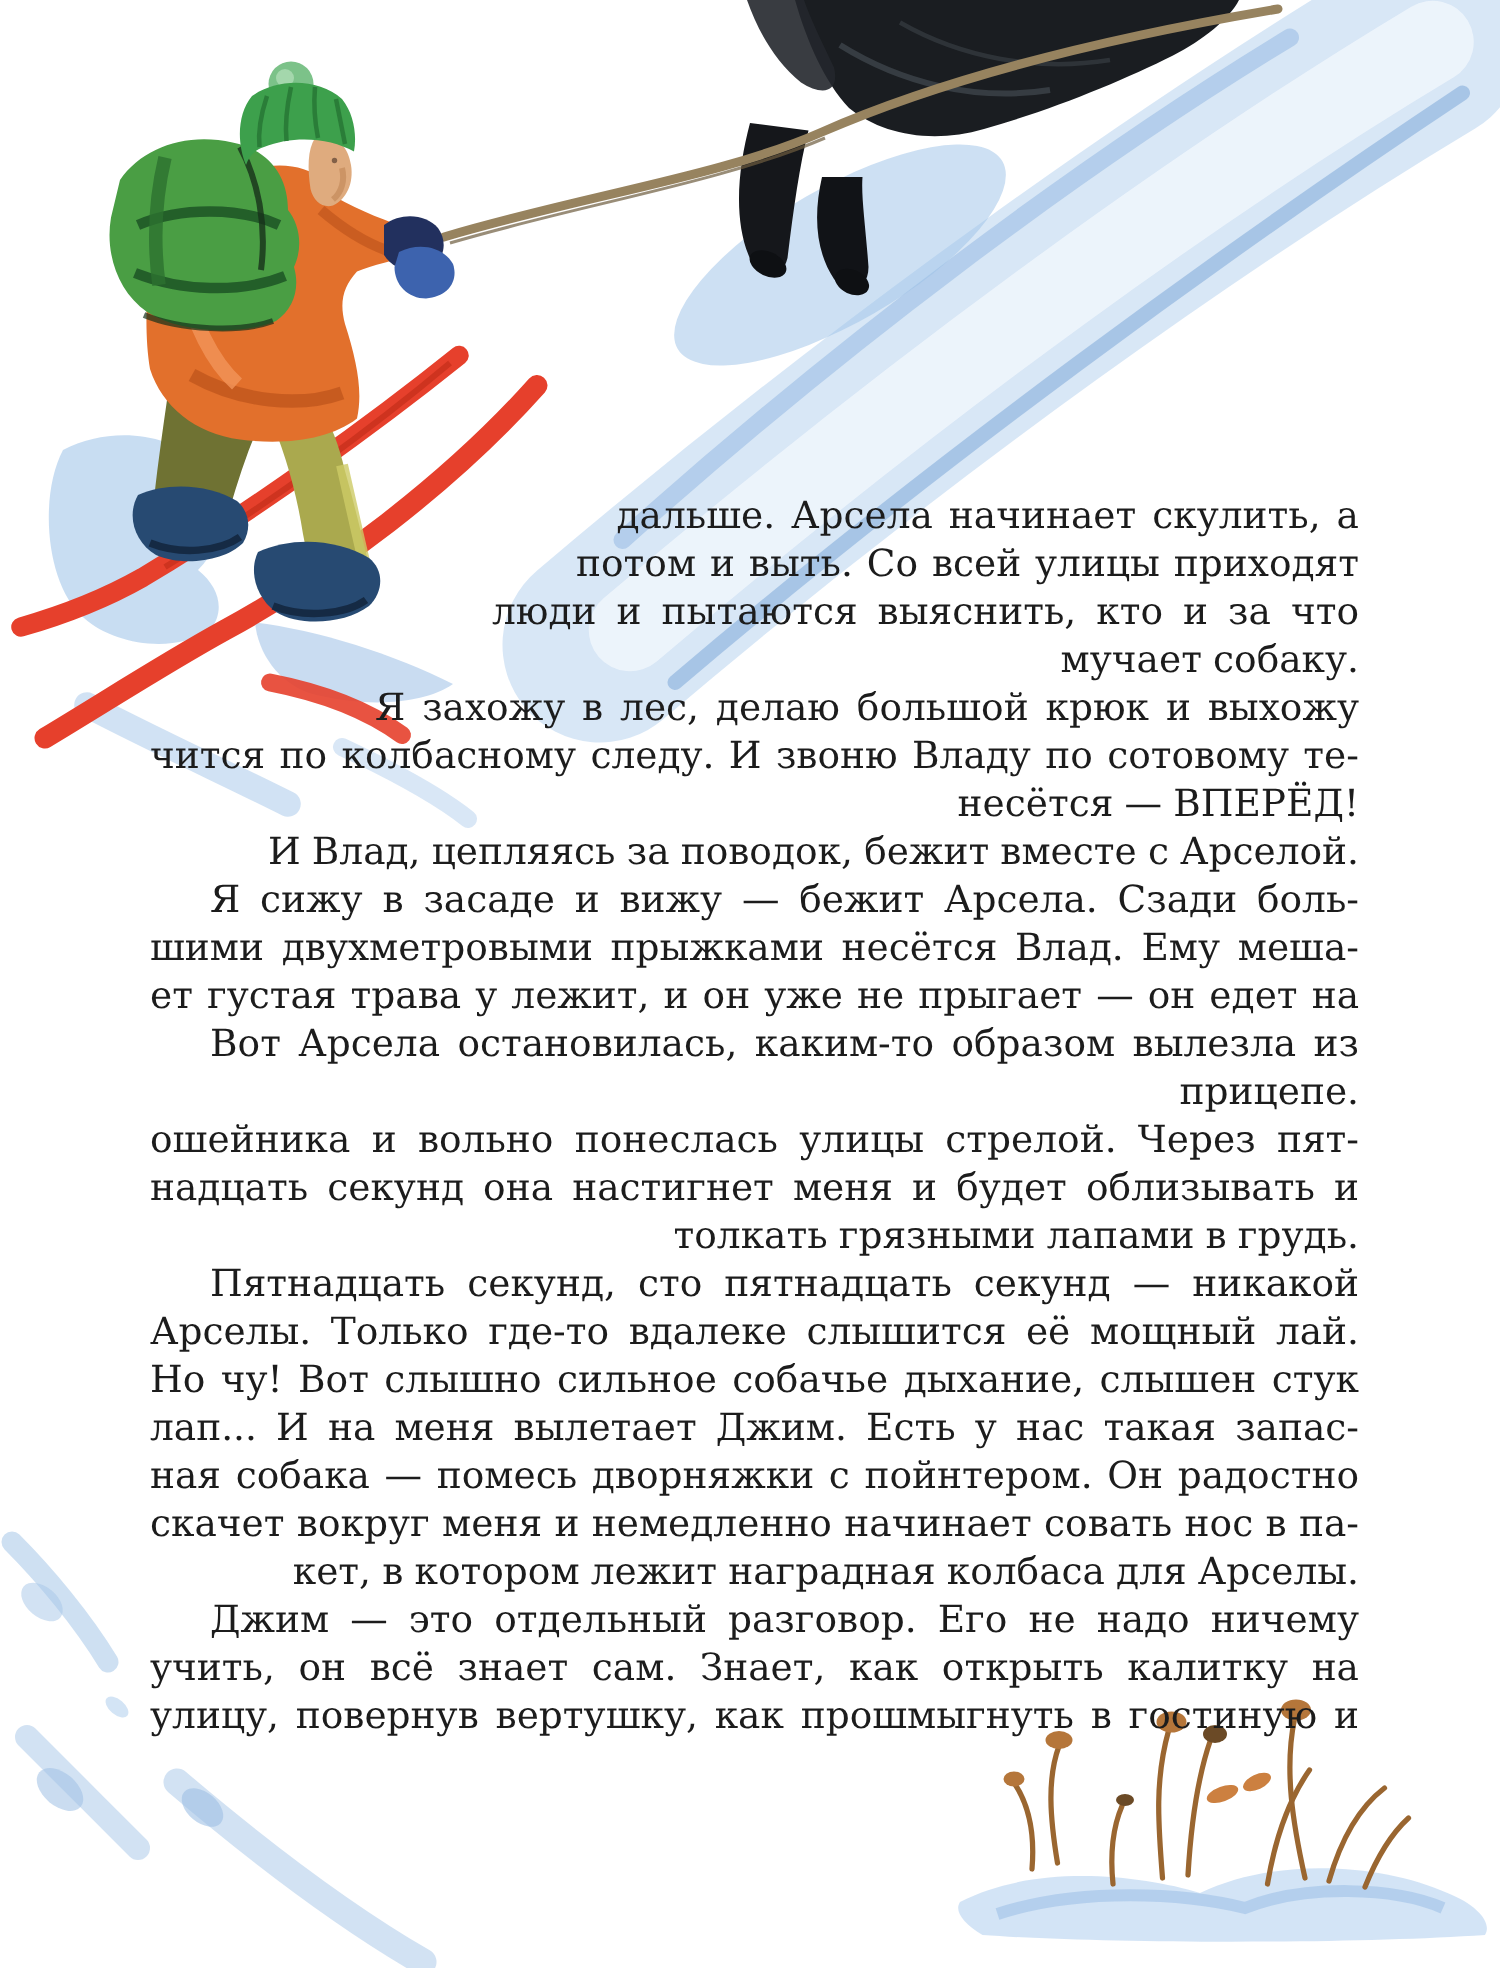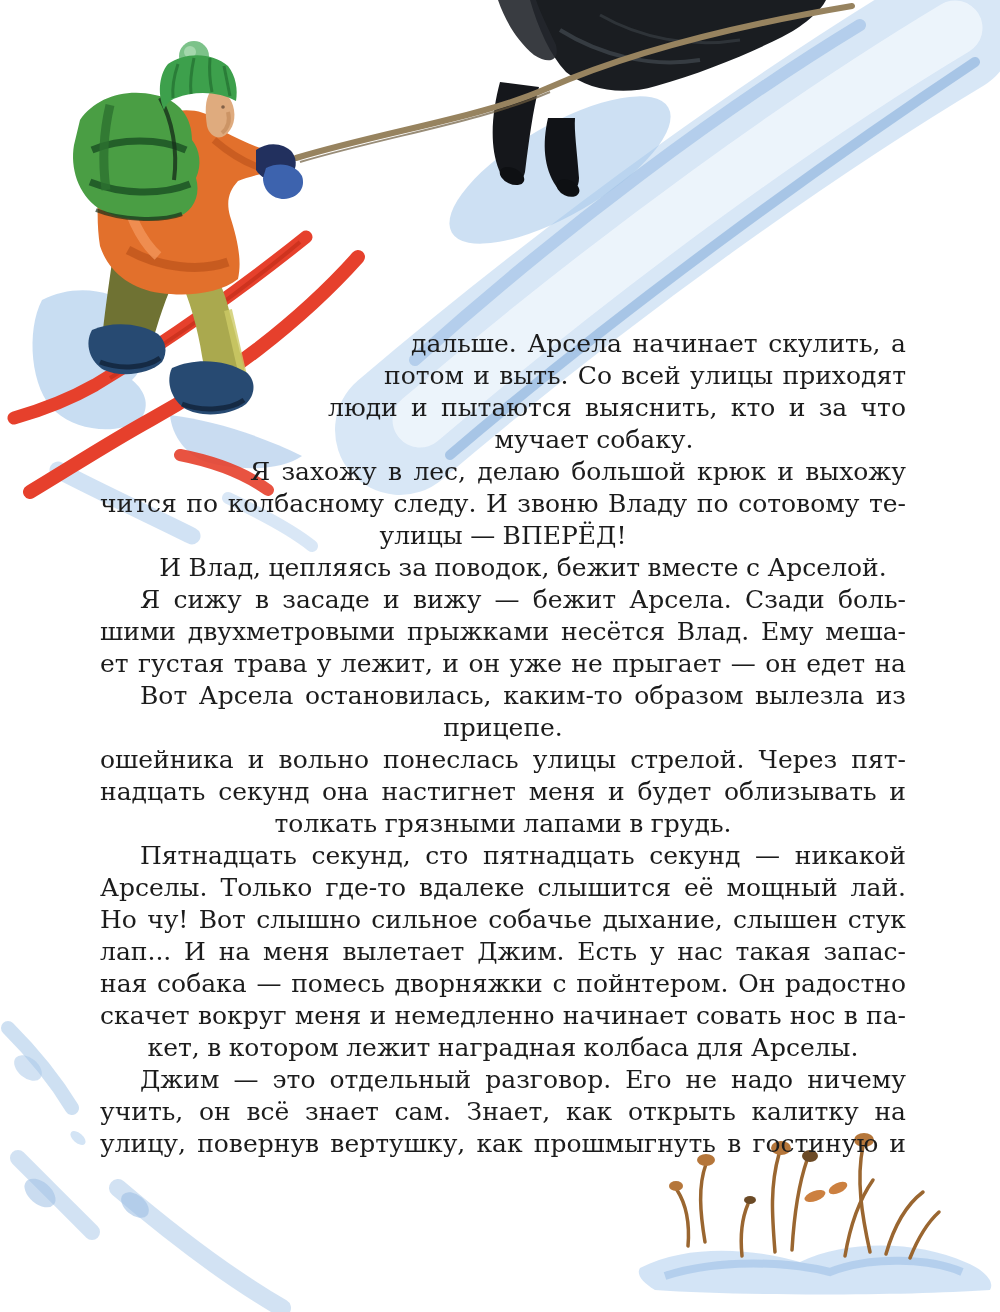--- a/index.html
+++ b/index.html
@@ -1,21 +1,21 @@
 <!DOCTYPE html>
 <html><head>
 <meta charset="utf-8">
 <style>
   html,body{margin:0;padding:0;background:#fff;}
   .page{position:relative;width:1000px;height:1312px;background:#ffffff;overflow:hidden;
         font-family:"DejaVu Serif", serif;}
   .illu{position:absolute;left:0;top:0;width:1000px;height:1312px;}
   .text-block{position:absolute;left:100px;top:308px;width:806px;color:#1c1c1c;
               font-size:25px;line-height:32px;word-spacing:-0.5px;margin-top:20px;}
-  .ln{height:32px;text-align:center;white-space:normal;}
+  .ln{height:32px;text-align:right;white-space:normal;}
   .ln.j{text-align:justify;text-align-last:justify;}
   
   .i0{padding-left:311px}.i1{padding-left:284px}.i2{padding-left:228px}.i3{padding-left:182px}
   .i4{padding-left:150px}.i5{padding-left:66px}.ip{padding-left:40px}
 </style>
 </head>
 <body>
 
 <div class="page">
 
@@ -152,21 +152,21 @@
     </g>
   </svg>
 
   <main class="text-block">
     <div class="ln j i0">дальше. Арсела начинает скулить, а</div>
     <div class="ln j i1">потом и выть. Со всей улицы приходят</div>
     <div class="ln j i2">люди и пытаются выяснить, кто и за что</div>
     <div class="ln i3">мучает собаку.</div>
     <div class="ln j i4">Я захожу в лес, делаю большой крюк и выхожу</div>
     <div class="ln j">чится по колбасному следу. И звоню Владу по сотовому те-</div>
-    <div class="ln">улицы — ВПЕРЁД!</div>
+    <div class="ln">несётся — ВПЕРЁД!</div>
     <div class="ln ip">И Влад, цепляясь за поводок, бежит вместе с Арселой.</div>
     <div class="ln j ip">Я сижу в засаде и вижу — бежит Арсела. Сзади боль-</div>
     <div class="ln j">шими двухметровыми прыжками несётся Влад. Ему меша-</div>
     <div class="ln j">ет густая трава у лежит, и он уже не прыгает — он едет на</div>
     <div class="ln j ip">Вот Арсела остановилась, каким-то образом вылезла из</div>
     <div class="ln">прицепе.</div>
     <div class="ln j">ошейника и вольно понеслась улицы стрелой. Через пят-</div>
     <div class="ln j">надцать секунд она настигнет меня и будет облизывать и</div>
     <div class="ln">толкать грязными лапами в грудь.</div>
     <div class="ln j ip">Пятнадцать секунд, сто пятнадцать секунд — никакой</div>

